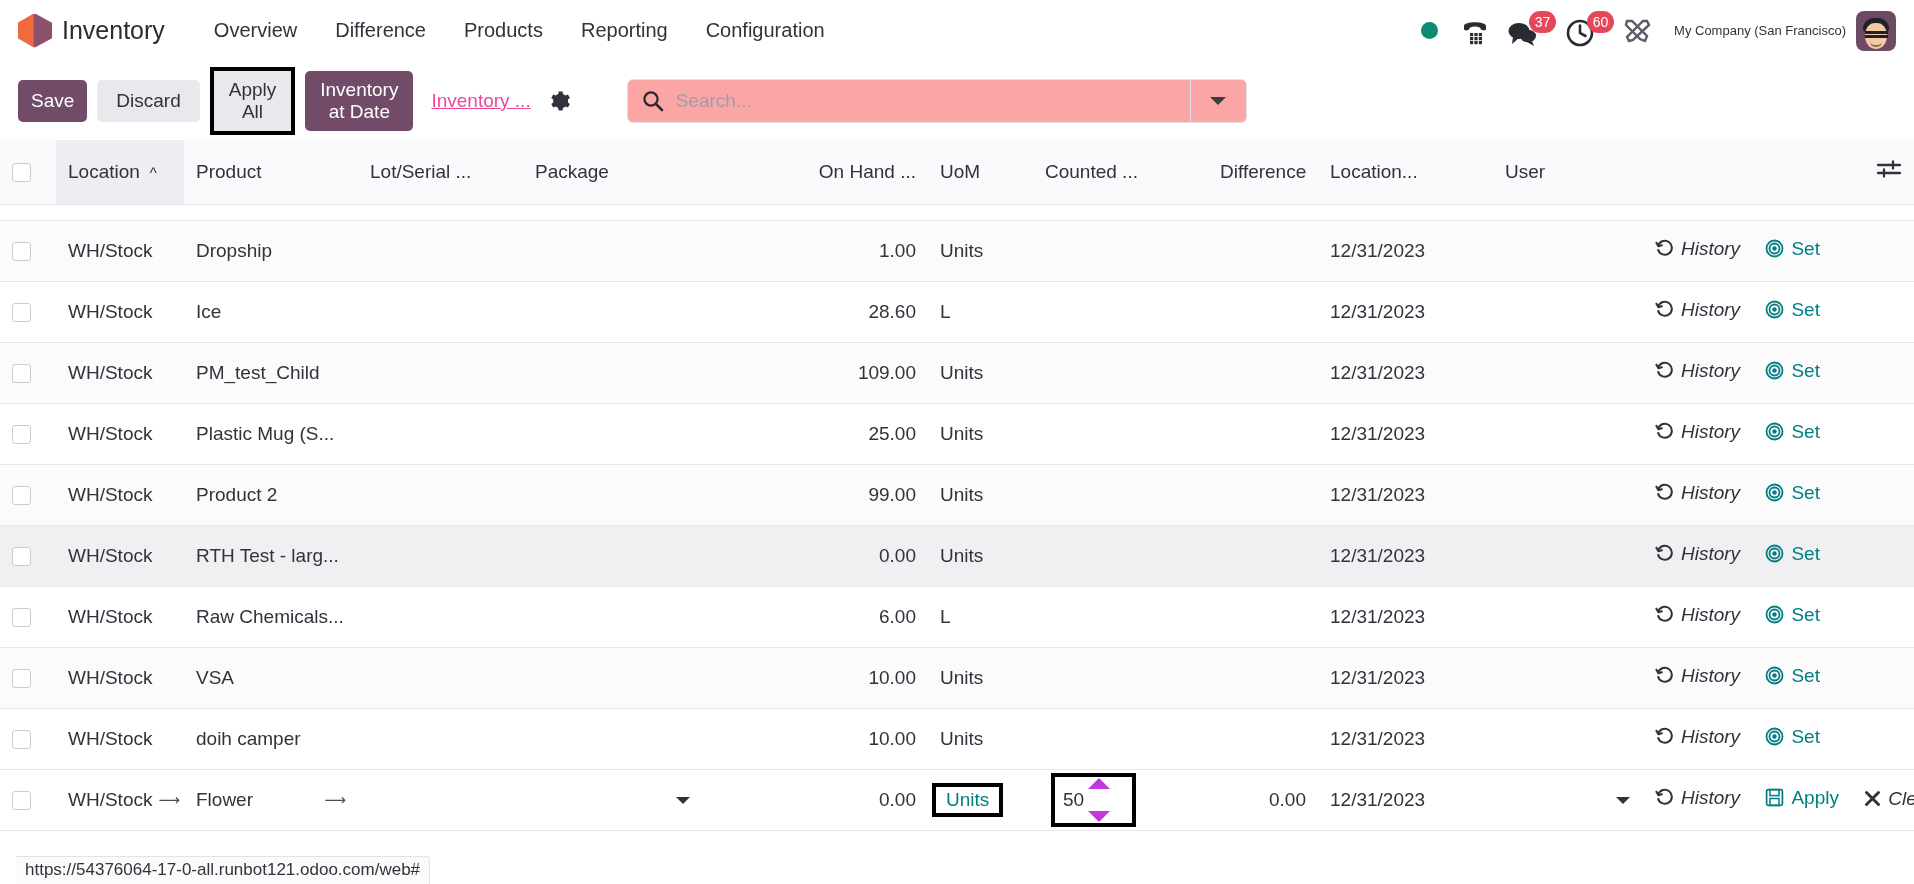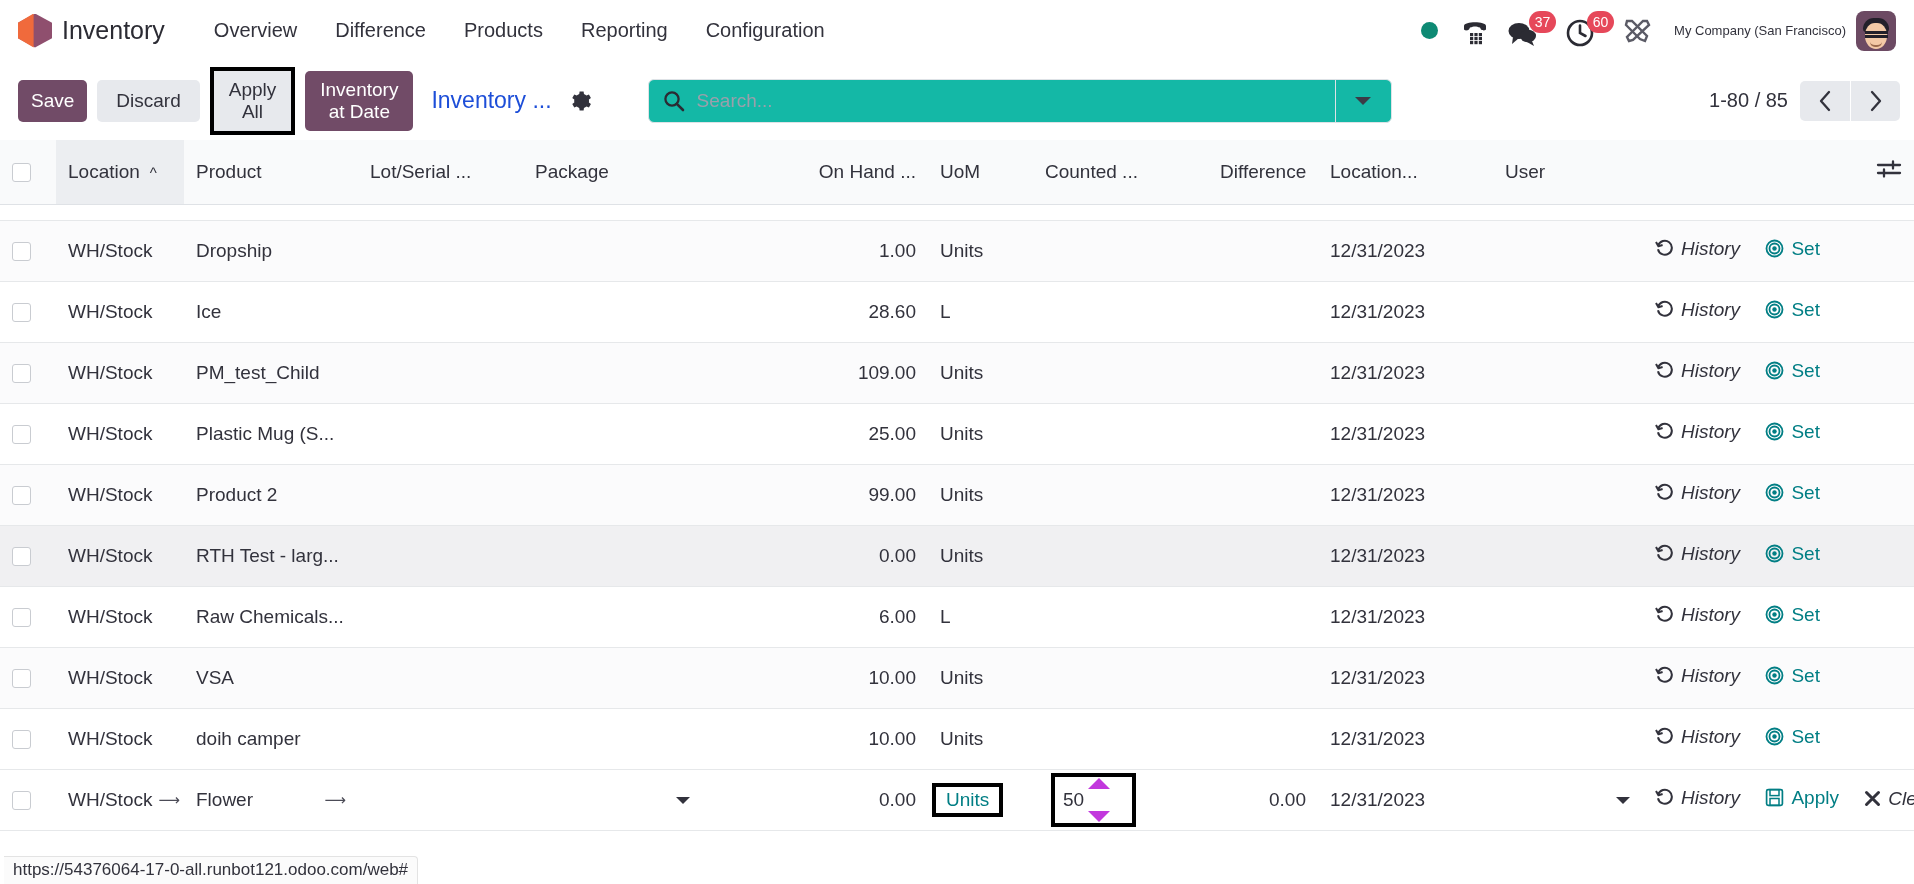--- a/index.html
+++ b/index.html
@@ -166,42 +166,43 @@
   .btn-gap { width: 10px; flex: none; }
   .sel-outline {
     border: 4px solid #000000;
     padding: 0;
     display: flex;
     align-items: stretch;
   }
   .sel-outline .btn { border-radius: 0; }
 
   .breadcrumb {
-    font-size: 23px;
-    color: #1d4ed8;
+    font-size: 19px;
+    color: #ec4899;
     margin-left: 18px;
     white-space: nowrap;
+    text-decoration: underline;
   }
   .gear-btn {
     margin-left: 14px;
     width: 28px; height: 28px;
     display: flex; align-items: center; justify-content: center;
     cursor: pointer;
     color: #32323c;
   }
 
   .searchview {
     margin-left: 54px;
-    width: 744px;
+    width: 620px;
     height: 44px;
     display: flex;
     align-items: stretch;
     border: 1px solid #dee2e6;
     border-radius: 6px;
-    background: #14b8a6;
+    background: #fca5a5;
     overflow: hidden;
   }
   .searchview .sv-input {
     flex: 1;
     display: flex;
     align-items: center;
     gap: 10px;
     padding: 0 14px;
     cursor: text;
   }
@@ -381,21 +382,21 @@
   .spin-up   { border-bottom: 11px solid #c238dd; }
   .spin-down { border-top: 11px solid #c238dd; }
   .caret-dd {
     color: #32323c;
     font-size: 15px;
   }
 
   
   .statusbar {
     position: absolute;
-    left: 4px; bottom: 0;
+    left: 16px; bottom: 0;
     background: #fbfbfb;
     border: 1px solid #e3e3e3;
     border-left: none; border-bottom: none;
     border-radius: 0 4px 0 0;
     padding: 3px 9px 4px 9px;
     font-size: 17px;
     color: #32323c;
     z-index: 50;
     white-space: nowrap;
     font-family: "Liberation Sans", sans-serif;
@@ -511,39 +512,20 @@
     </div>
     <div class="sv-toggle">
       <span>
         <svg width="18" height="12" viewBox="0 0 18 12">
             <path d="M1 2 L9 10 L17 2 Z" fill="#3b3b46"></path>
           </svg>
       </span>
     </div>
   </div>
 
-  <div class="pager">
-    <div class="pager-count">1-80 / 85</div>
-    <div class="pager-btns">
-      <div class="pager-btn">
-        <span>
-          <svg width="14" height="22" viewBox="0 0 14 22">
-              <path d="M11 2 L3 11 L11 20" fill="none" stroke="#32323c" stroke-width="2.3" stroke-linecap="round" stroke-linejoin="round"></path>
-            </svg>
-        </span>
-      </div>
-      <div class="pager-btn">
-        <span>
-          <svg width="14" height="22" viewBox="0 0 14 22">
-              <path d="M3 2 L11 11 L3 20" fill="none" stroke="#32323c" stroke-width="2.3" stroke-linecap="round" stroke-linejoin="round"></path>
-            </svg>
-        </span>
-      </div>
-    </div>
-  </div>
 </div>
 
 <div class="table-wrap">
   <table class="list">
     <colgroup>
       <col class="c-cb">
         <col class="c-loc">
         <col class="c-prod">
         <col class="c-lot">
         <col class="c-pkg">

